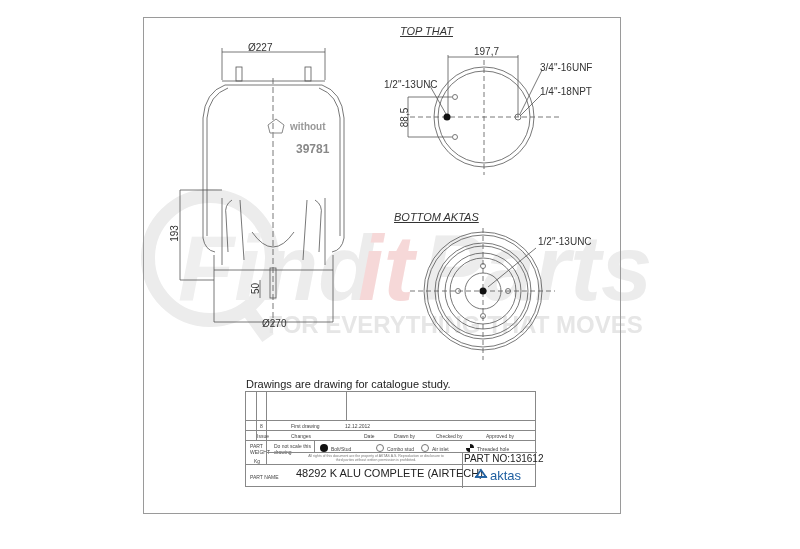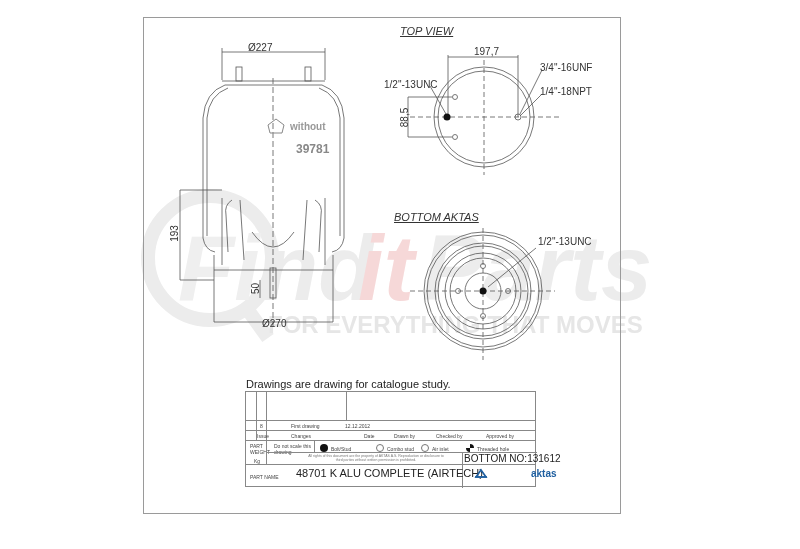--- a/index.html
+++ b/index.html
@@ -7,21 +7,21 @@
   .sheet { position:absolute; left:143px; top:17px; width:478px; height:497px; border:1px solid #9a9a9a; box-sizing:border-box; }
   .watermark { position:absolute; left:0; top:0; width:800px; height:549px; pointer-events:none; }
   svg text { font-family:"Liberation Sans", sans-serif; }
   .lbl { position:absolute; font-size:10px; color:#333; white-space:nowrap; }
   .view-title { position:absolute; font-size:11px; font-style:italic; text-decoration:underline; color:#333; white-space:nowrap; }
   .note { position:absolute; left:246px; top:378px; font-size:11px; color:#222; }
   .tb { position:absolute; left:245px; top:391px; width:291px; height:96px; border:1px solid #888; box-sizing:border-box; font-size:5px; color:#444; }
   .tb .cell { position:absolute; box-sizing:border-box; white-space:nowrap; }
   .order { position:absolute; font-size:10px; color:#222; white-space:nowrap; }
   .partname { position:absolute; font-size:11px; color:#222; white-space:nowrap; }
-  .brand { position:absolute; font-size:10px; font-weight:bold; color:#1f5fa0; white-space:nowrap;margin-left:41px; }
+  .brand { position:absolute; font-size:13px; font-weight:normal; color:#1f5fa0; white-space:nowrap; }
 </style>
 </head>
 <body>
 
 <svg class="watermark" viewBox="0 0 800 549">
   <circle cx="210" cy="258" r="62" fill="none" stroke="#ececec" stroke-width="14"></circle>
   <line x1="245" y1="306" x2="268" y2="338" stroke="#ececec" stroke-width="14"></line>
   <text x="178" y="300" font-size="92" font-weight="bold" font-style="italic" fill="#efefef">Fi</text>
   <text x="262" y="300" font-size="92" font-weight="bold" font-style="italic" fill="#ececec">nd</text>
   <text x="358" y="300" font-size="92" font-weight="bold" font-style="italic" fill="#f6d8d8">it</text>
@@ -72,21 +72,21 @@
   </g>
 </svg>
 
 <span class="lbl" style="left:248px;top:42px">Ø227</span>
 <span class="lbl" style="left:262px;top:318px">Ø270</span>
 <span class="lbl" style="left:166px;top:228px;transform:rotate(-90deg)">193</span>
 <span class="lbl" style="left:250px;top:283px;transform:rotate(-90deg)">50</span>
 <span class="lbl" style="left:290px;top:121px;font-size:10px;color:#999;font-weight:bold">without</span>
 <span class="lbl" style="left:296px;top:142px;font-size:12px;color:#888;font-weight:bold">39781</span>
 
-<span class="view-title" style="left:400px;top:25px">TOP VIEW</span>
+<span class="view-title" style="left:400px;top:25px">TOP THAT</span>
 <svg style="position:absolute;left:0;top:0;width:800px;height:549px" viewBox="0 0 800 549">
   <g stroke="#555" fill="none" stroke-width="0.8">
     <circle cx="484" cy="117" r="50"></circle>
       <circle cx="484" cy="117" r="46"></circle>
     <line x1="484" y1="60" x2="484" y2="175" stroke-dasharray="5,3"></line>
     <line x1="410" y1="117" x2="562" y2="117" stroke-dasharray="5,3"></line>
     <line x1="448" y1="57" x2="518" y2="57"></line>
     <line x1="448" y1="55" x2="448" y2="117"></line>
       <line x1="518" y1="55" x2="518" y2="117"></line>
     <line x1="408" y1="97" x2="452" y2="97"></line>
@@ -158,19 +158,19 @@
   <div class="cell" style="left:220px;top:52px;width:8px;height:8px;border-radius:50%;background:conic-gradient(#111 0 25%,#fff 0 50%,#111 0 75%,#fff 0)"></div>
   <div class="cell" style="left:231px;top:54px">Threaded hole</div>
   <div class="cell" style="left:20px;top:48px;width:1px;height:24px;border-left:1px solid #888"></div>
   <div class="cell" style="left:68px;top:48px;width:1px;height:12px;border-left:1px solid #888"></div>
   <div class="cell" style="left:20px;top:60px;width:271px;height:1px;border-top:1px solid #888"></div>
   <div class="cell" style="left:60px;top:62px;width:140px;white-space:normal;font-size:3.5px;text-align:center;color:#777">All rights of this document are the property of AKTAS A.S. Reproduction or disclosure to third parties without written permission is prohibited.</div>
   <div class="cell" style="left:216px;top:60px;width:1px;height:36px;border-left:1px solid #888"></div>
   <div class="cell" style="left:0;top:72px;width:100%;height:1px;border-top:1px solid #888"></div>
   <div class="cell" style="left:4px;top:82px">PART NAME</div>
 </div>
-<div class="order" style="left:464px;top:453px">BOTTOM NO:131612</div>
-<div class="partname" style="left:296px;top:467px">48701 K ALU  COMPLETE (AIRTECH)</div>
+<div class="order" style="left:464px;top:453px">PART NO:131612</div>
+<div class="partname" style="left:296px;top:467px">48292 K ALU  COMPLETE (AIRTECH)</div>
 <svg style="position:absolute;left:474px;top:468px;width:14px;height:12px" viewBox="0 0 14 12">
   <path d="M2 9 L7 2 L12 9 Z" fill="none" stroke="#1f5fa0" stroke-width="1.6"></path>
   <line x1="1" y1="9" x2="13" y2="9" stroke="#1f5fa0" stroke-width="1.6"></line>
 </svg>
 <div class="brand" style="left:490px;top:468px">aktas</div>
 
 </body></html>

